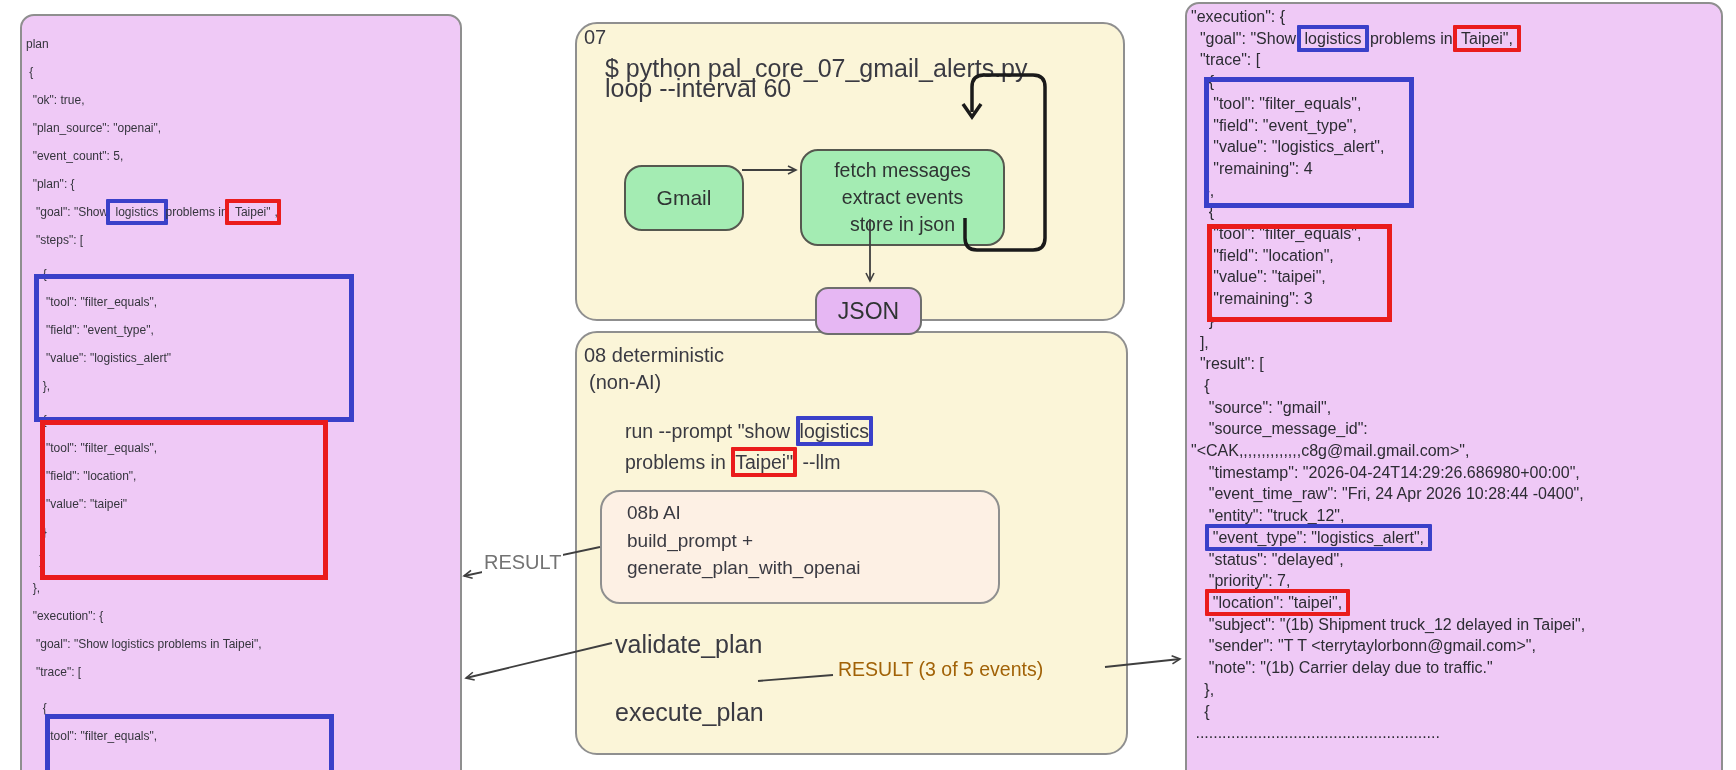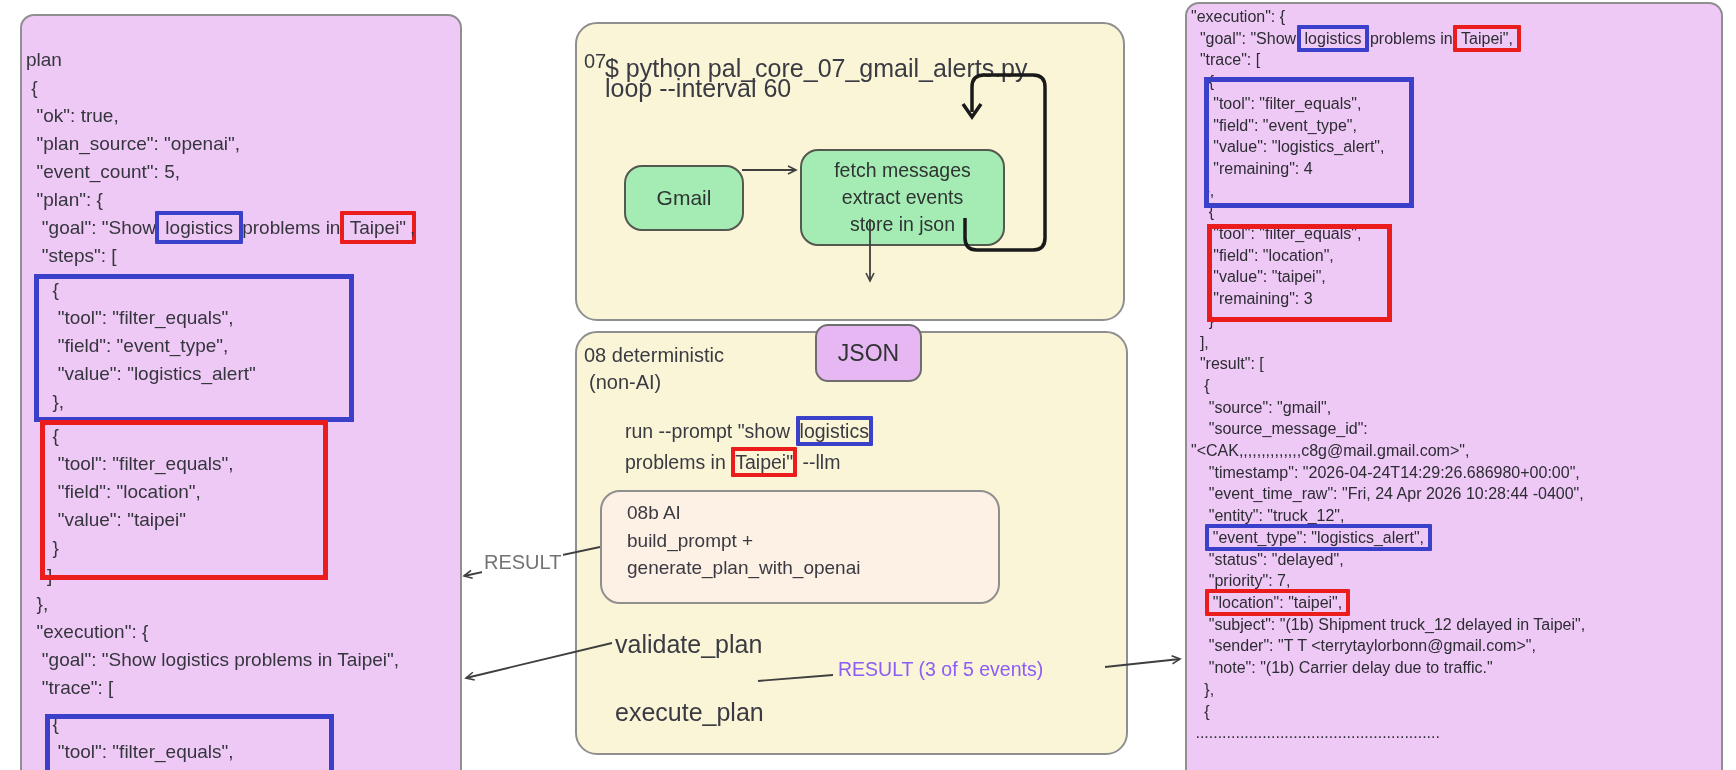--- a/index.html
+++ b/index.html
@@ -9,21 +9,21 @@
     font-family:"Liberation Sans","DejaVu Sans",sans-serif;
     color:#35353d;
   }
   
   .panel{
     position:absolute;background:#efc9f6;border:2px solid #8f8f8f;
     border-radius:14px;box-sizing:border-box;
   }
   .panel .code{position:relative;white-space:pre;}
   .p-left{left:20px;top:14px;width:442px;height:790px;}
-  .p-left .code{padding:30px 0 0 4px;font-size:19px;line-height:28px;}
+  .p-left .code{padding:14px 0 0 4px;font-size:12px;line-height:28px;}
   .p-right{left:1185px;top:2px;width:538px;height:800px;}
   .p-right .code{padding:2px 0 0 4px;font-size:16px;line-height:21.7px;color:#2c2c33;}
   .ln{white-space:pre;}
   
   .hl{border:4px solid;border-radius:1px;}
   .p-left .hl{padding:2px 6px;margin:-2px -6px;}
   .p-right .hl{padding:1px 4px;margin:-1px -4px;}
   .hl-blue{border-color:#3a40c9;}
   .hl-red{border-color:#ea1c1c;}
   
@@ -40,40 +40,40 @@
   .boxlabel{position:absolute;font-size:20px;color:#3a3a42;}
   .cmdtext{position:absolute;font-size:25px;line-height:20px;white-space:pre;color:#3a3a42;}
   .node{
     position:absolute;display:flex;align-items:center;justify-content:center;
     text-align:center;box-sizing:border-box;border:2px solid #55584f;color:#2f3433;
   }
   .green{background:#a4ecb3;border-radius:18px;margin-top:28px;}
   .gmail{left:624px;top:137px;width:120px;height:66px;font-size:21px;}
   .fetch{left:800px;top:121px;width:205px;height:97px;font-size:19.5px;line-height:27px;}
   .jsonnode{
-    left:815px;top:287px;width:107px;height:58px;font-size:23px;
-    background:#e6b7f3;border:2px solid #6e6e6e;border-radius:13px;z-index:5;margin-top:37px;
+    left:815px;top:287px;width:107px;height:48px;font-size:23px;
+    background:#e6b7f3;border:2px solid #6e6e6e;border-radius:13px;z-index:5;
   }
   .box8b{
     position:absolute;left:600px;top:490px;width:400px;height:114px;
     background:#fdf0e4;border:2px solid #8f8f8f;border-radius:20px;box-sizing:border-box;padding-left:15px;
   }
   .box8b .inner{padding:7px 0 0 10px;font-size:19px;line-height:27.5px;white-space:pre;color:#3a3a42;}
   .steplabel{position:absolute;font-size:25px;color:#3a3a42;}
   .result-left{position:absolute;left:482px;top:551px;font-size:20px;color:#737373;background:#ffffff;padding:0 2px;z-index:8;}
-  .result-right{position:absolute;left:838px;top:658px;font-size:19.5px;color:#8b5cf6;z-index:8;}
+  .result-right{position:absolute;left:838px;top:658px;font-size:19.5px;color:#a16207;z-index:8;}
   svg.connectors{position:absolute;left:0;top:0;z-index:7;pointer-events:none;}
 </style>
 </head>
 <body>
 
 <div class="cream box07"></div>
 <div class="cream box08"></div>
 
-<div class="boxlabel" style="left:584px;top:26px;margin-top:24px;">07</div>
+<div class="boxlabel" style="left:584px;top:26px;">07</div>
 
 <div class="cmdtext" style="left:605px;top:58px;"><span>$ python pal_core_07_gmail_alerts.py</span>
 <span>loop --interval 60</span></div>
 
 <div class="node green gmail">
   <span>Gmail</span>
 </div>
 <div class="node green fetch">
   <span style="white-space:pre-line">fetch messages
 extract events

